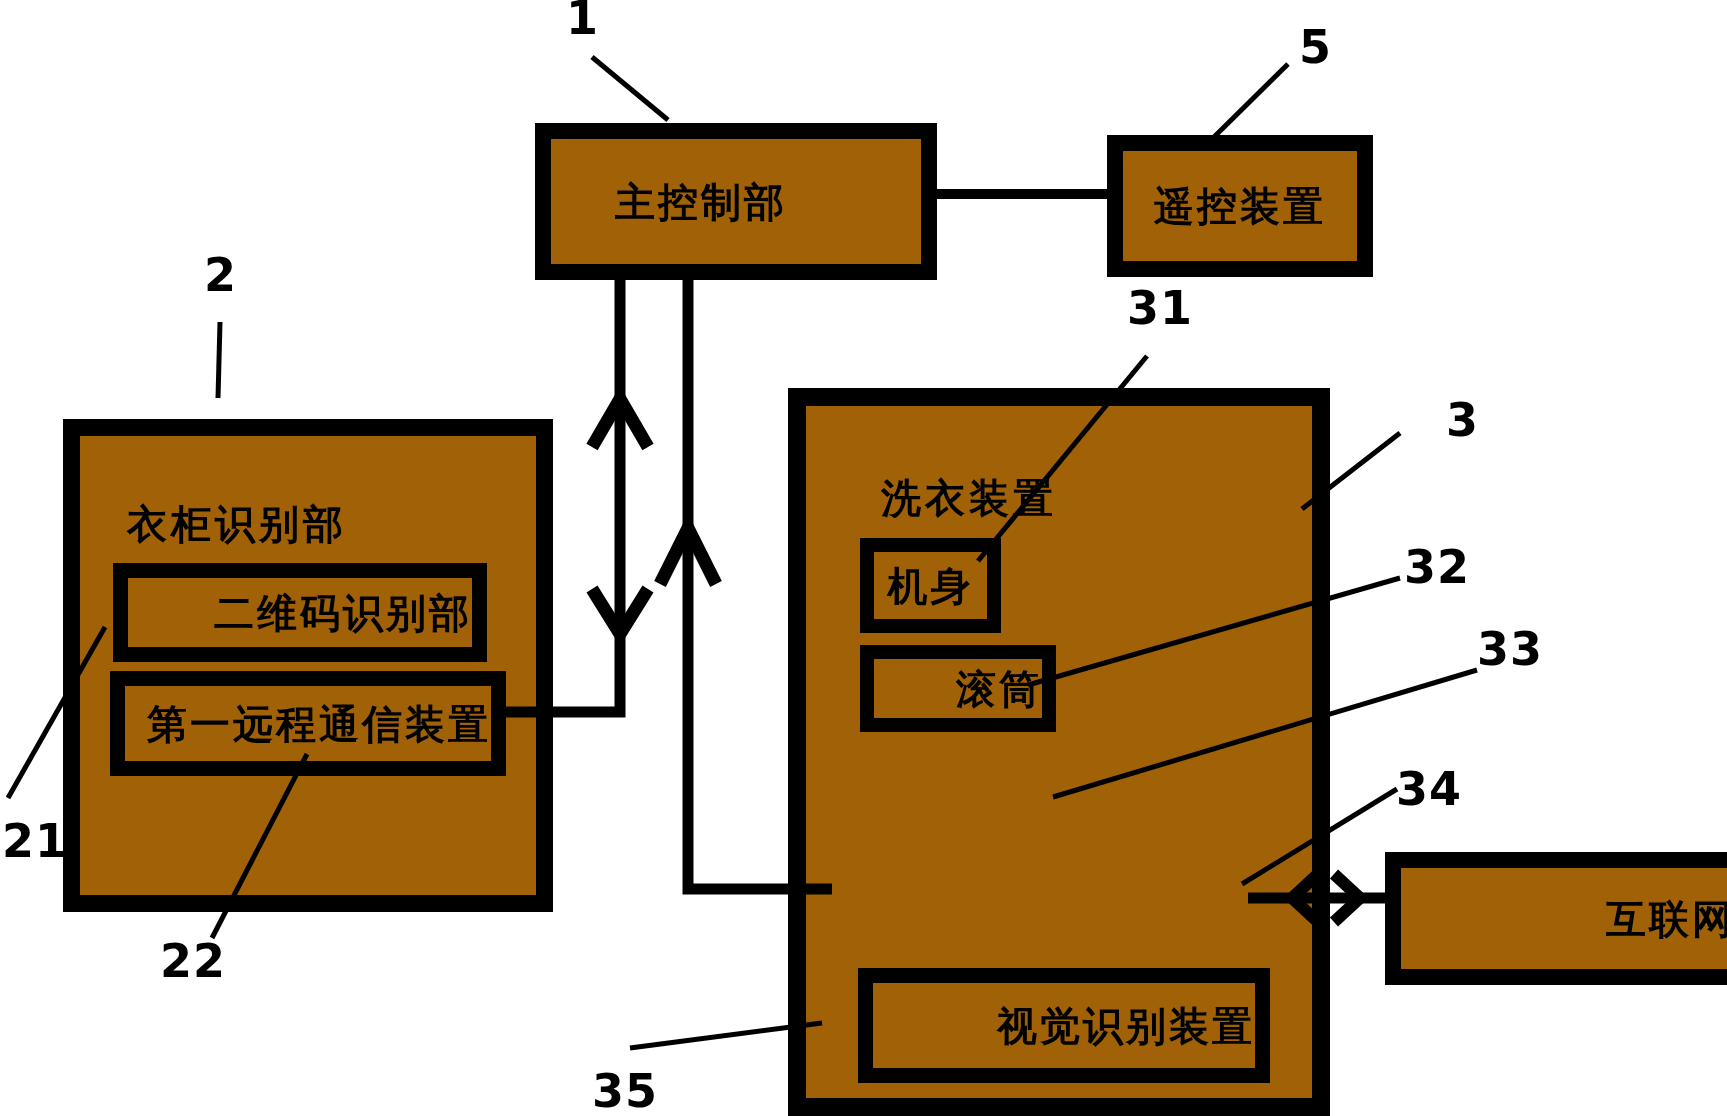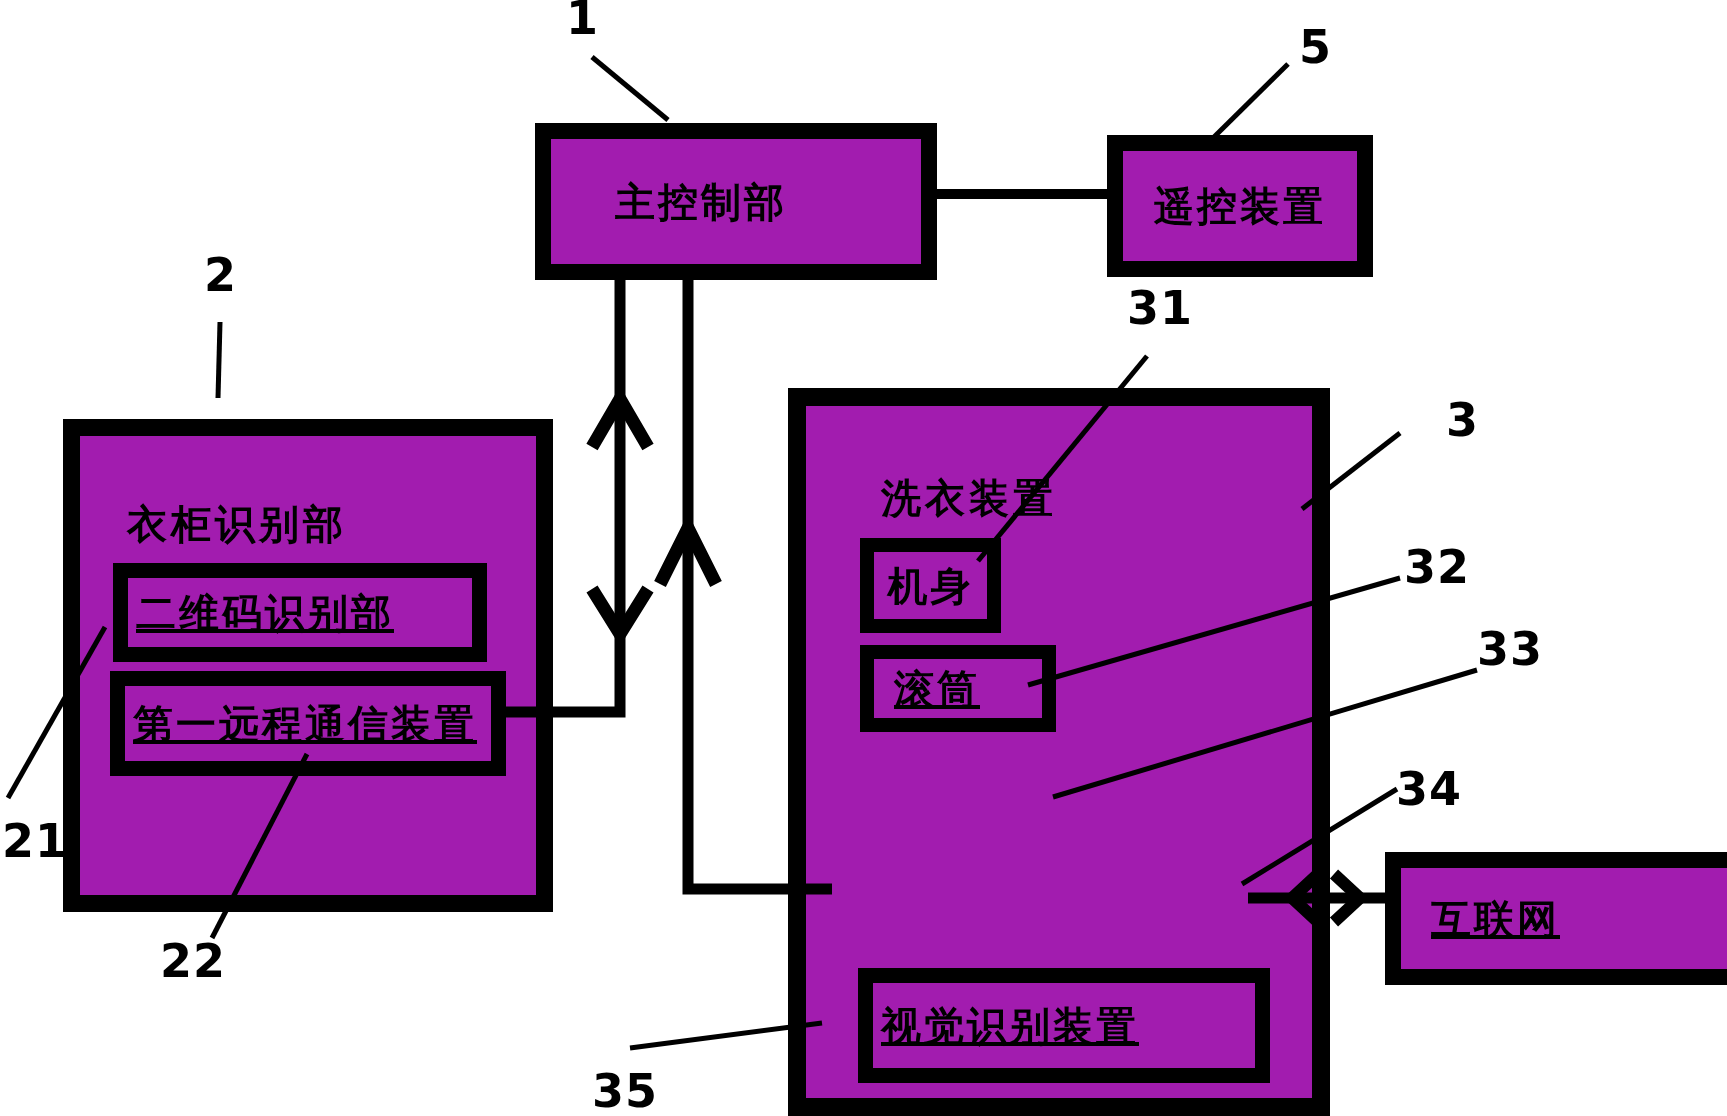--- a/index.html
+++ b/index.html
@@ -8,21 +8,21 @@
     width: 1727px;
     height: 1116px;
     background: #ffffff;
     overflow: hidden;
     font-family: "DejaVu Sans", "Liberation Sans", sans-serif;
     color: #000;
   }
   .box {
     position: absolute;
     box-sizing: border-box;
-    background: #a21caf;
+    background: #a16207;
     border: 16px solid #000000;
     display: flex;
     align-items: center;
     justify-content: center;
   }
   .box .lbl {
     font-size: 40px;
     font-weight: bold;
     letter-spacing: 3px;
     white-space: nowrap;
@@ -36,21 +36,21 @@
     white-space: nowrap;
     line-height: 1;
   }
   .refnum {
     position: absolute;
     font-size: 46px;
     font-weight: bold;
     line-height: 1;
     letter-spacing: 1px;
   }
-  .align-left { justify-content: flex-start; text-decoration: underline; }
+  .align-left { justify-content: flex-end; }
   svg.overlay {
     position: absolute;
     left: 0; top: 0;
     width: 1727px; height: 1116px;
     pointer-events: none;
   }
   svg.overlay path { stroke: #000000; fill: none; }
 </style>
 </head>
 <body>

